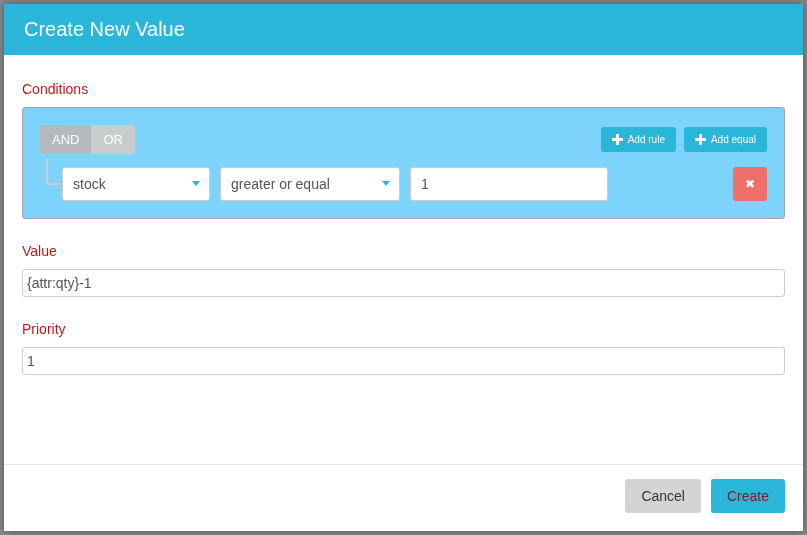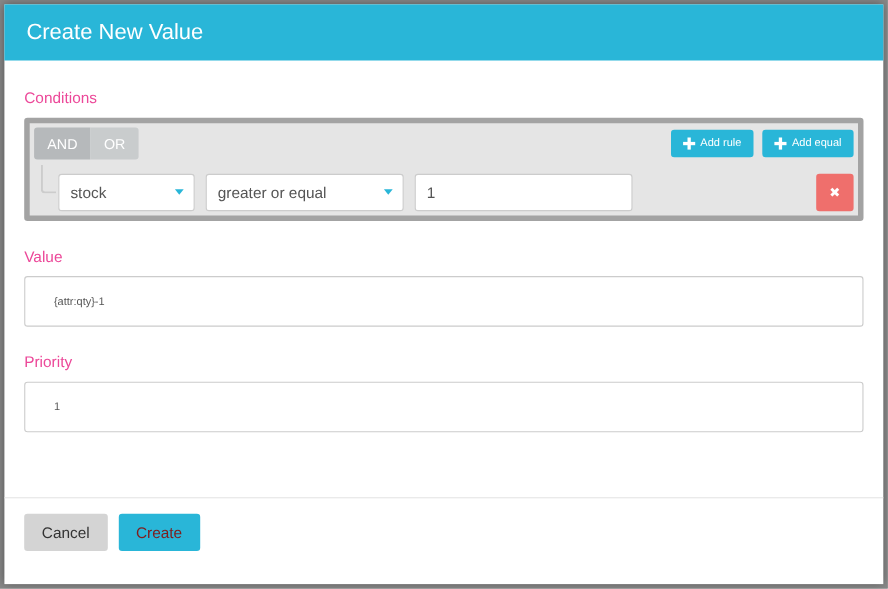--- a/index.html
+++ b/index.html
@@ -1,45 +1,45 @@
 <!DOCTYPE html>
 <html><head>
 <meta charset="utf-8">
 <style>
 *{box-sizing:border-box;margin:0;padding:0;font-family:Liberation Sans, sans-serif}
 html,body{width:807px;height:535px;background:#888;overflow:hidden}
 .modal{position:absolute;top:4px;left:4px;right:4px;bottom:4px;background:#fff;box-shadow:0 0 8px rgba(0,0,0,.4)}
 .modal-header{background:#29b6d8;color:#fff;padding:14px 20px;font-size:20px;font-weight:400}
 .modal-body{padding:26px 18px 18px 18px}
-.section-label{font-size:14px;color:#ec4899;margin-bottom:10px}
-.conditions-box{border:5px solid #a3a3a3;background:#e5e5e5;border-radius:3px;padding:4px;position:relative}
+.section-label{font-size:14px;color:#b91c1c;margin-bottom:10px}
+.conditions-box{border:1px solid #a3a3a3;background:#7dd3fc;border-radius:3px;padding:17px;position:relative}
 .cond-top{display:flex;align-items:center;justify-content:space-between}
 .andor{display:flex}
 .andor-btn{border:none;color:#fff;font-size:13px;padding:7px 12px;cursor:pointer}
 .and-btn{background:#b6b9bb;border-top-left-radius:3px;border-bottom-left-radius:3px}
 .or-btn{background:#c9cccd;border-top-right-radius:3px;border-bottom-right-radius:3px}
 .top-actions{display:flex;gap:8px}
 .btn{display:inline-flex;align-items:center;gap:5px;border:none;cursor:pointer;font-size:10px;padding:7px 11px;border-radius:3px}
 .btn-blue{background:#29b6d8;color:#fff}
 .plus-icon{width:11px;height:11px;position:relative;display:inline-block}
 .plus-icon::before,.plus-icon::after{content:"";position:absolute;background:#fff}
 .plus-icon::before{left:0;top:4px;width:11px;height:3px}
 .plus-icon::after{top:0;left:4px;width:3px;height:11px}
 .rule-row{display:flex;align-items:center;gap:10px;margin-top:13px;padding-left:22px;position:relative}
 .tree{position:absolute;left:6px;top:-8px;width:14px;height:26px;border-left:2px solid #ccc;border-bottom:2px solid #ccc;border-bottom-left-radius:4px}
 .select{position:relative;background:#fff;border:1px solid #ccc;border-radius:3px;height:34px;display:flex;align-items:center;padding:0 26px 0 10px;font-size:14px;color:#555;cursor:pointer}
-.sel-field{width:124px}
+.sel-field{width:148px}
 .sel-op{width:180px}
 .caret{position:absolute;right:9px;top:13px;width:0;height:0;border-left:4px solid transparent;border-right:4px solid transparent;border-top:5px solid #29b6d8}
 .text-input{background:#fff;border:1px solid #ccc;border-radius:3px;height:34px;padding:0 10px;font-size:14px;color:#555;width:198px}
 .del-btn{margin-left:auto;width:34px;height:34px;background:#ef6f6c;border:none;border-radius:3px;color:#fff;font-size:16px;cursor:pointer;display:flex;align-items:center;justify-content:center}
 .del-btn::before{content:"✖";font-size:12px}
 .field-block{margin-top:24px}
-.full-input{width:100%;background:#fff;border:1px solid #ccc;border-radius:3px;height:46px;padding:0 26px;font-size:10px;color:#555}
-.modal-footer{position:absolute;bottom:16px;left:0;right:0;border-top:1px solid #e5e5e5;padding:14px 18px;display:flex;gap:10px}
+.full-input{width:100%;background:#fff;border:1px solid #ccc;border-radius:3px;height:28px;padding:0 4px;font-size:14px;color:#555}
+.modal-footer{position:absolute;bottom:4px;left:0;right:0;border-top:1px solid #e5e5e5;padding:14px 18px;display:flex;justify-content:flex-end;gap:10px}
 .footer-btn{border:none;cursor:pointer;font-size:14px;padding:9px 16px;border-radius:3px}
 .cancel-btn{background:#d4d4d4;color:#333}
 .create-btn{background:#29b6d8;color:#7f1d1d}
 </style>
 </head>
 <body>
 
 <div class="modal">
 
   <div class="modal-header">

